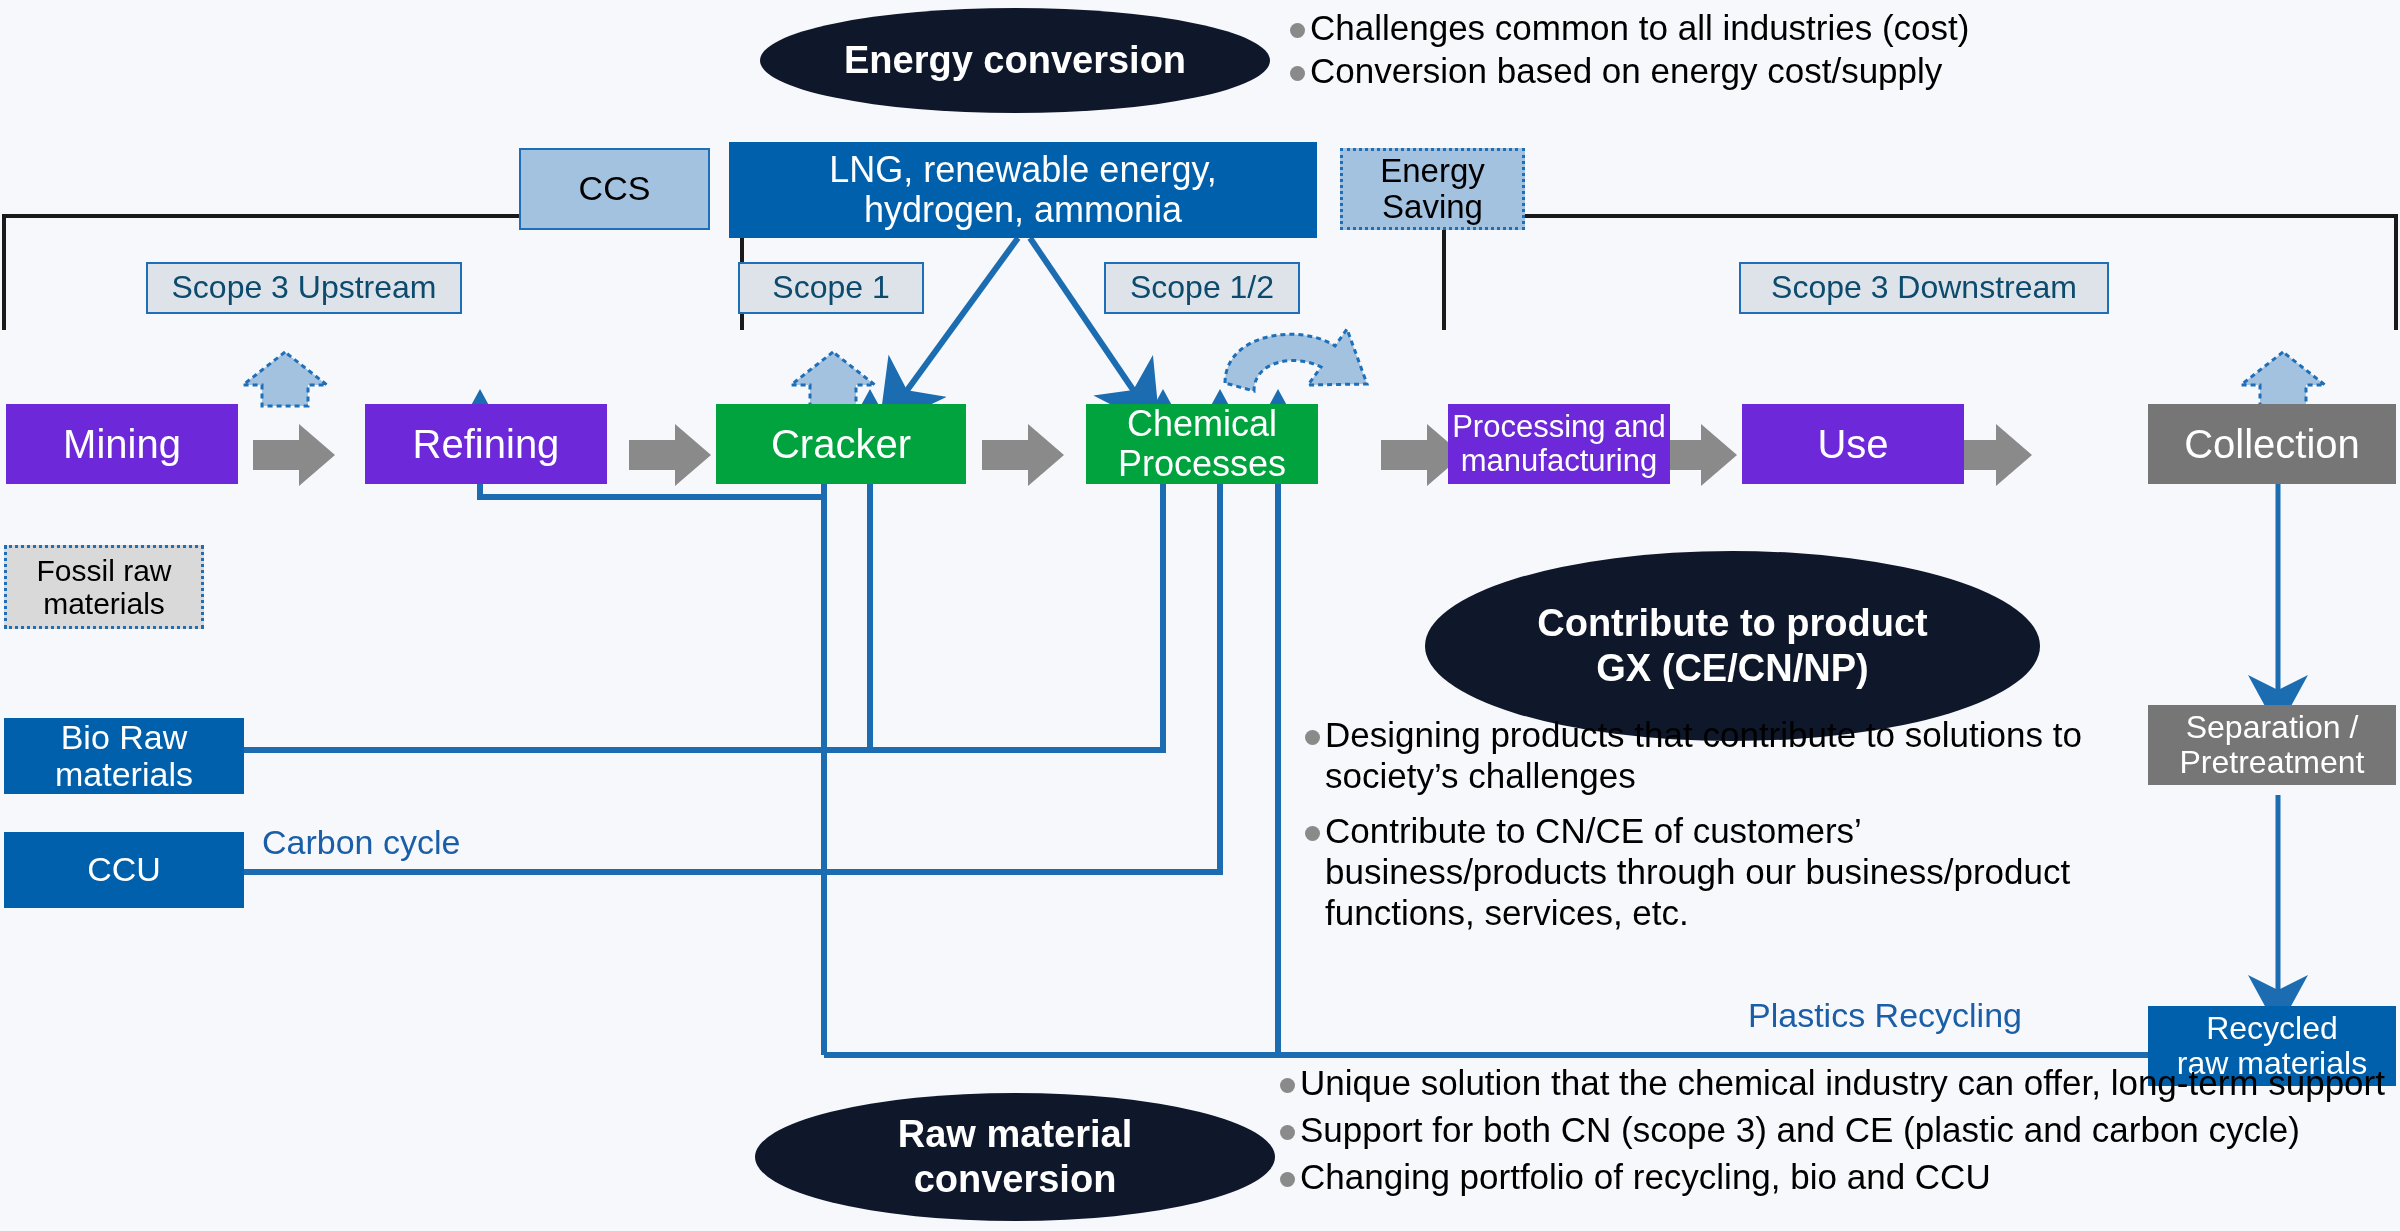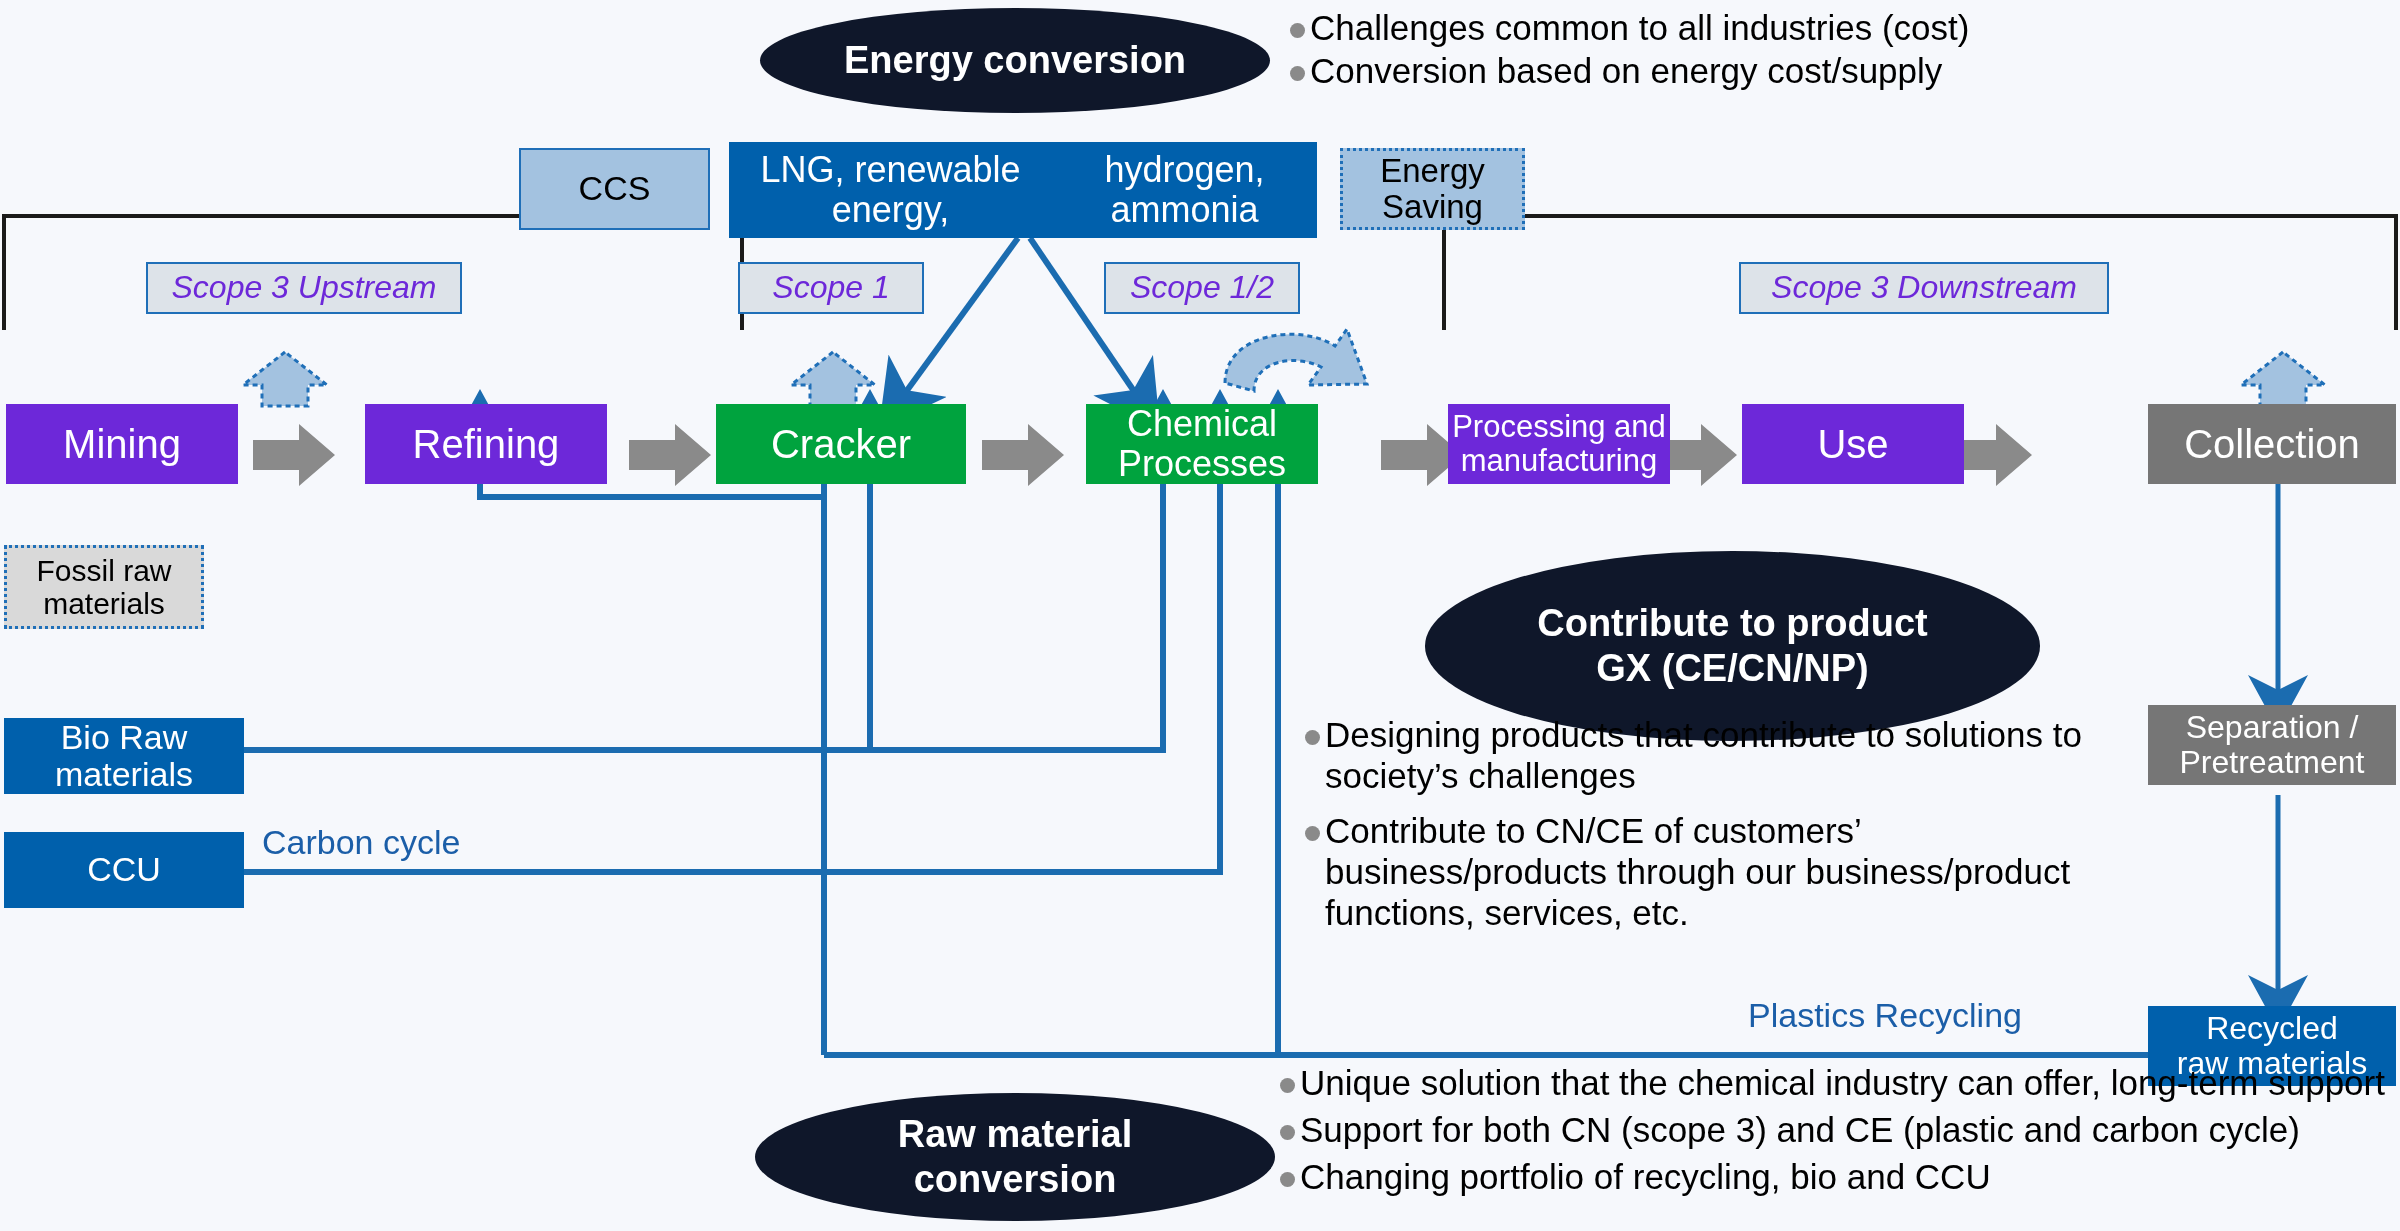--- a/index.html
+++ b/index.html
@@ -26,21 +26,21 @@
 
   
   .box{display:flex;align-items:center;justify-content:center;text-align:center;line-height:1.1;}
   .box-blue-mid{background:#6d28d9;color:#fff;}
   .box-blue-dark{background:#0060ac;color:#fff;}
   .box-green{background:#00a33e;color:#fff;}
   .box-gray{background:#767676;color:#fff;}
   .box-lightblue{background:#a3c2e0;color:#000;border:2px solid #1f6fb8;}
   .box-dotted-lightblue{background:#a3c2e0;color:#000;border:3px dotted #1f6fb8;}
   .box-dotted-gray{background:#d9d9d9;color:#000;border:3px dotted #1f6fb8;}
-  .scope{background:#dde3e9;color:#6d28d9;border:2px solid #1f6fb8;font-style:italic;}
+  .scope{background:#dde3e9;color:#0c4a6e;border:2px solid #1f6fb8;}
 
   
   .bullets{color:#000;}
   .bullets .li{display:flex;align-items:flex-start;margin-bottom:2px;}
   .bullets .dot{
     width:15px;height:15px;border-radius:50%;background:#8a8a8a;
     flex:0 0 auto;margin-right:5px;margin-top:0.42em;
   }
   .bullets .txt{line-height:1.17;}
 
@@ -117,21 +117,21 @@
 
   <div class="abs ellipse" style="left:755px;top:1093px;width:520px;height:128px;font-size:38px;flex-direction:column;">
     <span>Raw material</span>
     <span>conversion</span>
   </div>
 
   <div class="abs box box-lightblue" style="left:519px;top:148px;width:191px;height:82px;font-size:34px;">
     <span>CCS</span>
   </div>
 
-  <div class="abs box box-blue-dark" style="left:729px;top:142px;width:588px;height:96px;font-size:36px;flex-direction:row;">
+  <div class="abs box box-blue-dark" style="left:729px;top:142px;width:588px;height:96px;font-size:36px;flex-direction:column;">
     <span>LNG, renewable energy,</span>
     <span>hydrogen, ammonia</span>
   </div>
 
   <div class="abs box box-dotted-lightblue" style="left:1340px;top:148px;width:185px;height:82px;font-size:33px;flex-direction:column;">
     <span>Energy</span>
     <span>Saving</span>
   </div>
 
   <div class="abs box scope" style="left:146px;top:262px;width:316px;height:52px;font-size:32px;">

